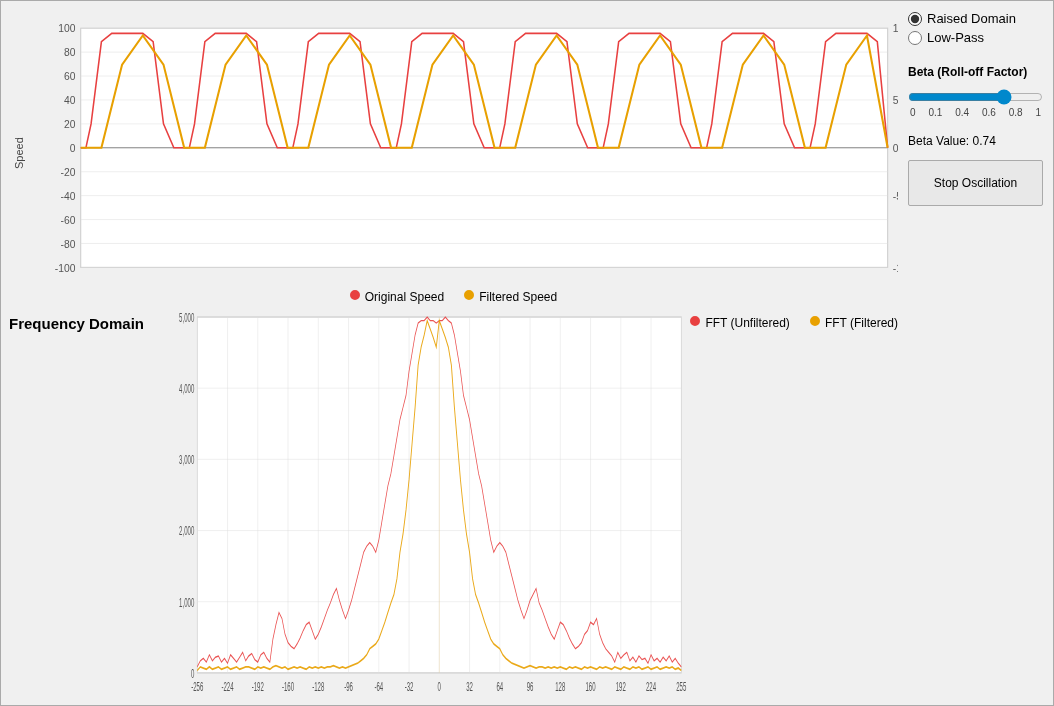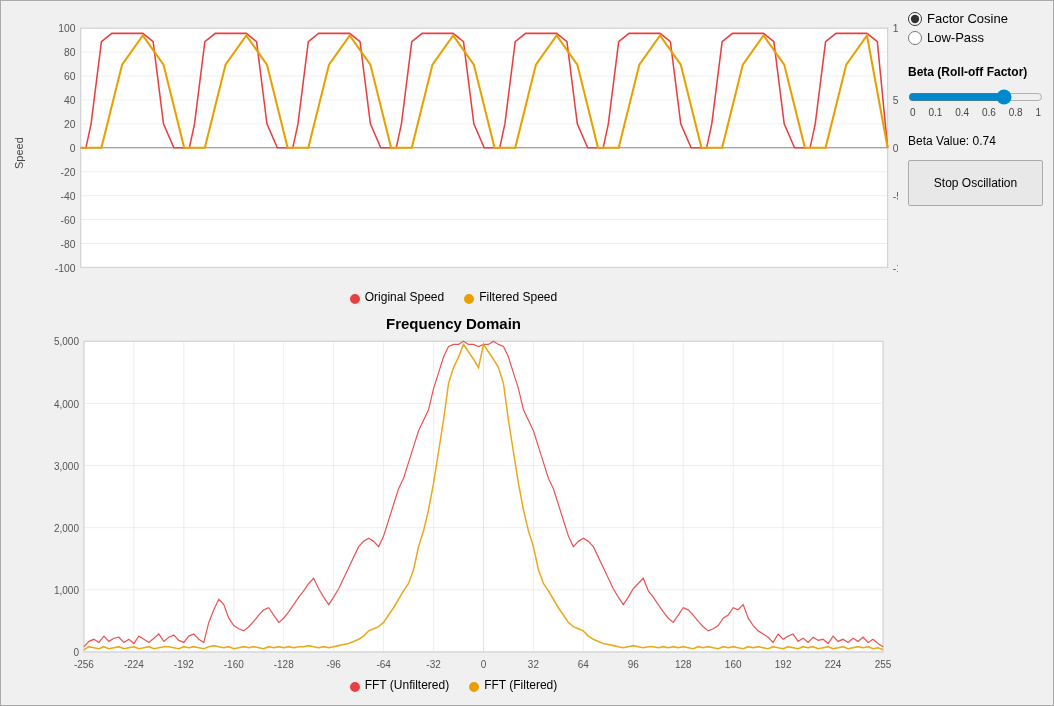--- a/index.html
+++ b/index.html
@@ -91,34 +91,33 @@
     .legend-area {
       display: flex;
       justify-content: center;
       align-items: center;
       gap: 20px;
       height: 28px;
       flex-shrink: 0;
     }
     .legend-item {
       display: flex;
-      align-items: flex-end;
+      align-items: flex-start;
       gap: 5px;
       font-size: 12px;
     }
     .legend-dot {
       width: 10px;
       height: 10px;
       border-radius: 50%;
       border: 2px solid;
     }
     .bottom-chart-container {
       flex: 1;
       display: flex;
-      flex-direction: column;
       overflow: hidden;
     }
     .freq-title {
       text-align: center;
       font-size: 15px;
       font-weight: bold;
       padding: 4px 0;
       flex-shrink: 0;
     }
     .freq-chart-wrapper {
@@ -402,21 +401,21 @@
             <span>FFT (Filtered)</span>
           </div>
         </div>
       </div>
     </div>
 
     <div class="sidebar">
       <div class="radio-group">
         <div class="radio-item">
           <input type="radio" class="radio-input" name="filter" checked="" style="">
-          <span>Factor Cosine</span>
+          <span>Raised Domain</span>
         </div>
         <div class="radio-item">
           <input type="radio" class="radio-input" name="filter" style="">
           <span>Low-Pass</span>
         </div>
       </div>
 
       <div class="beta-label">Beta (Roll-off Factor)</div>
 
       <div class="slider-container">

